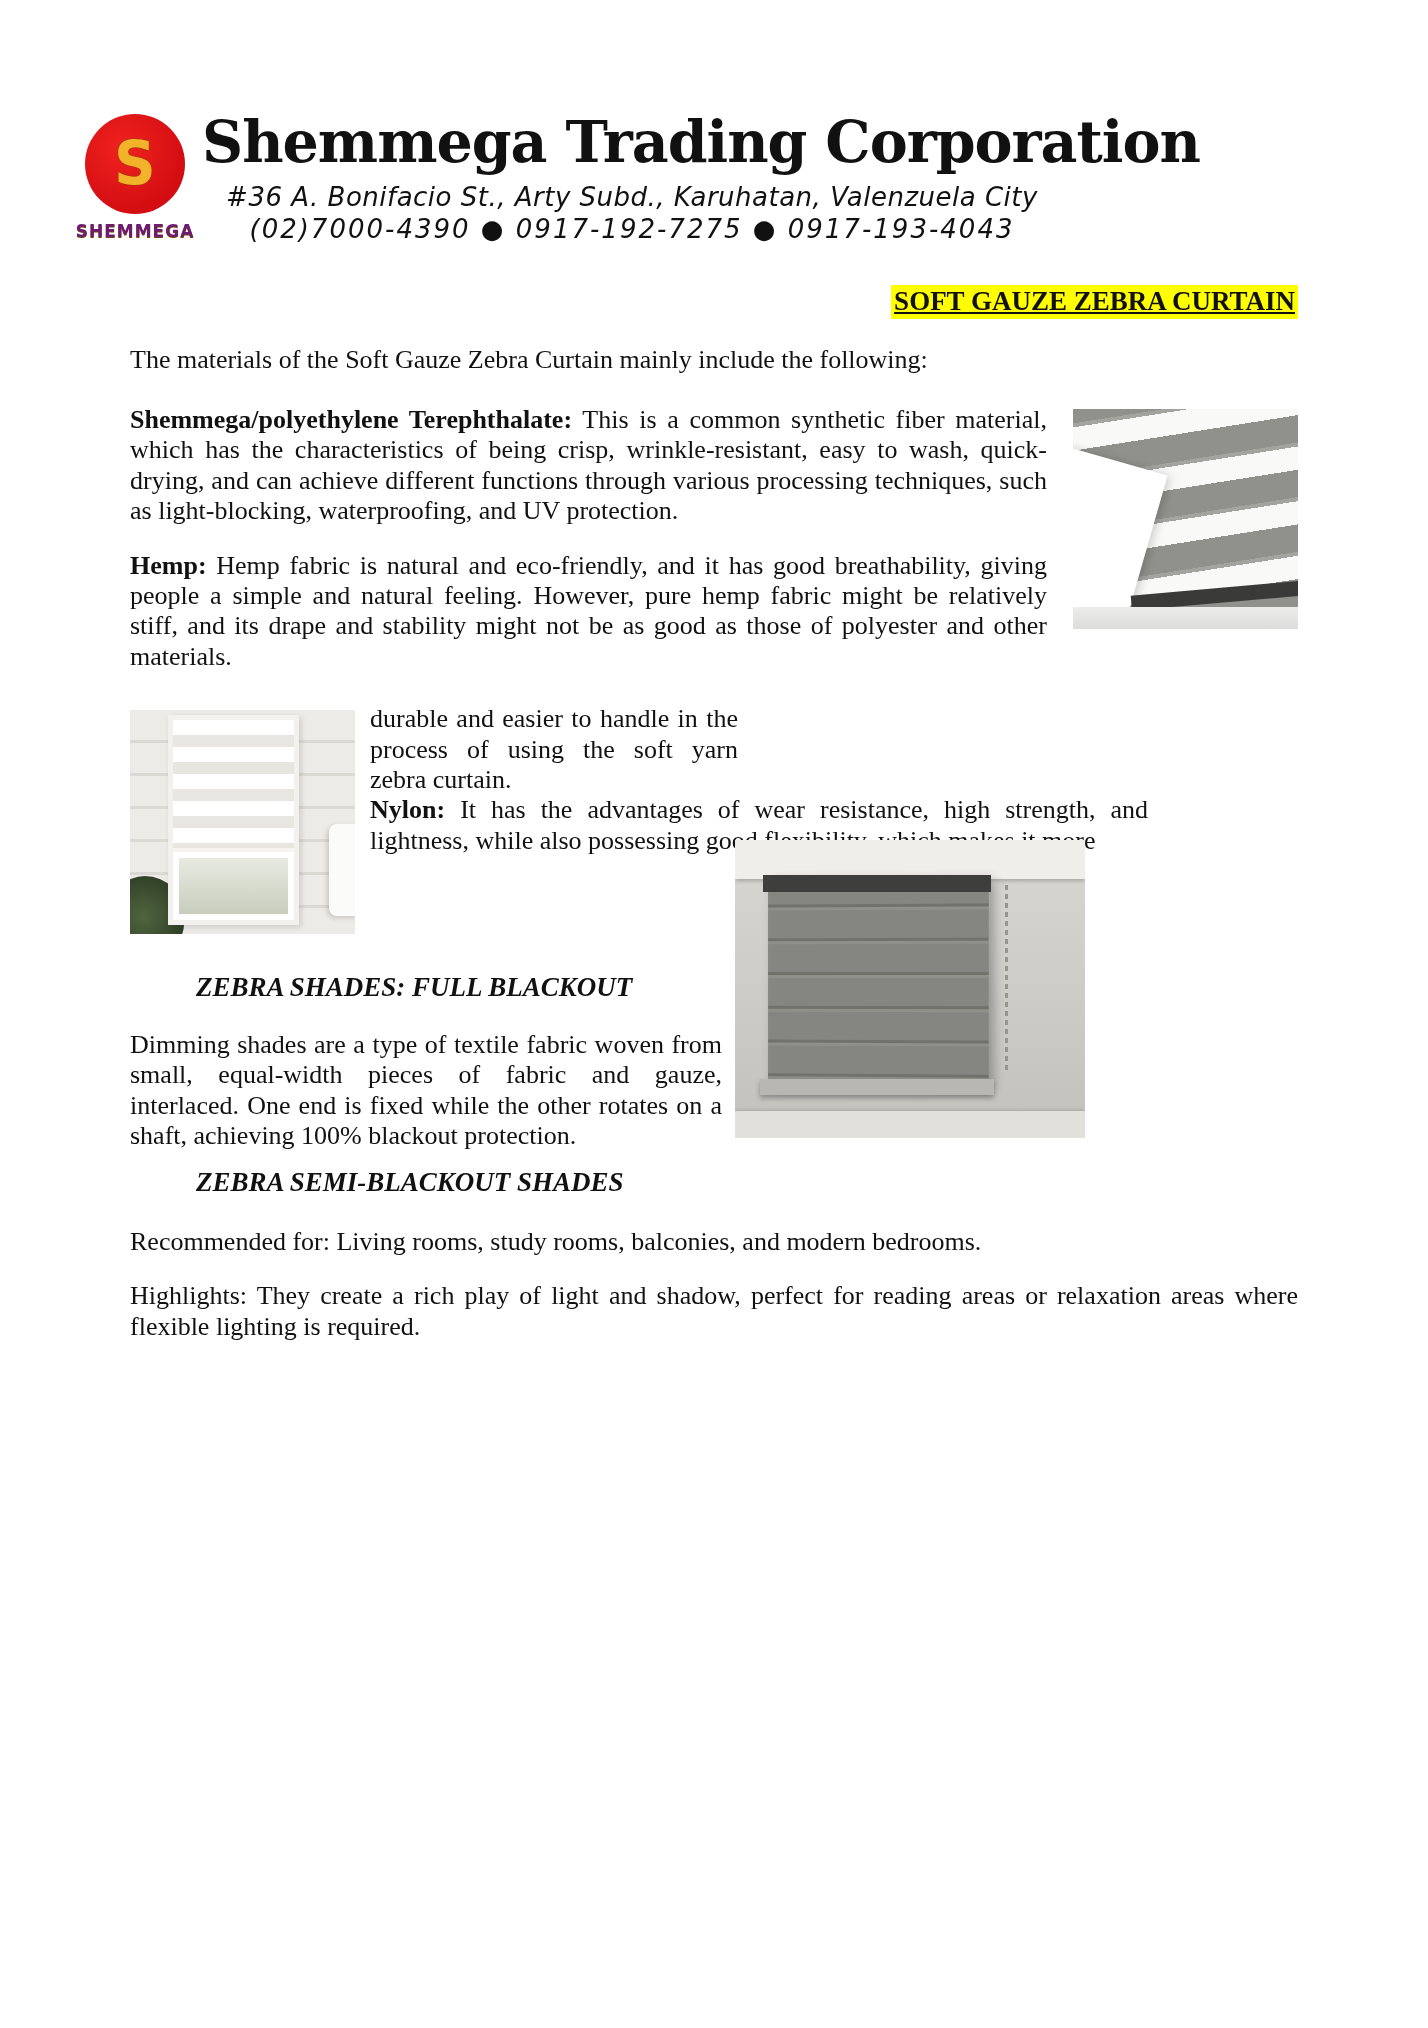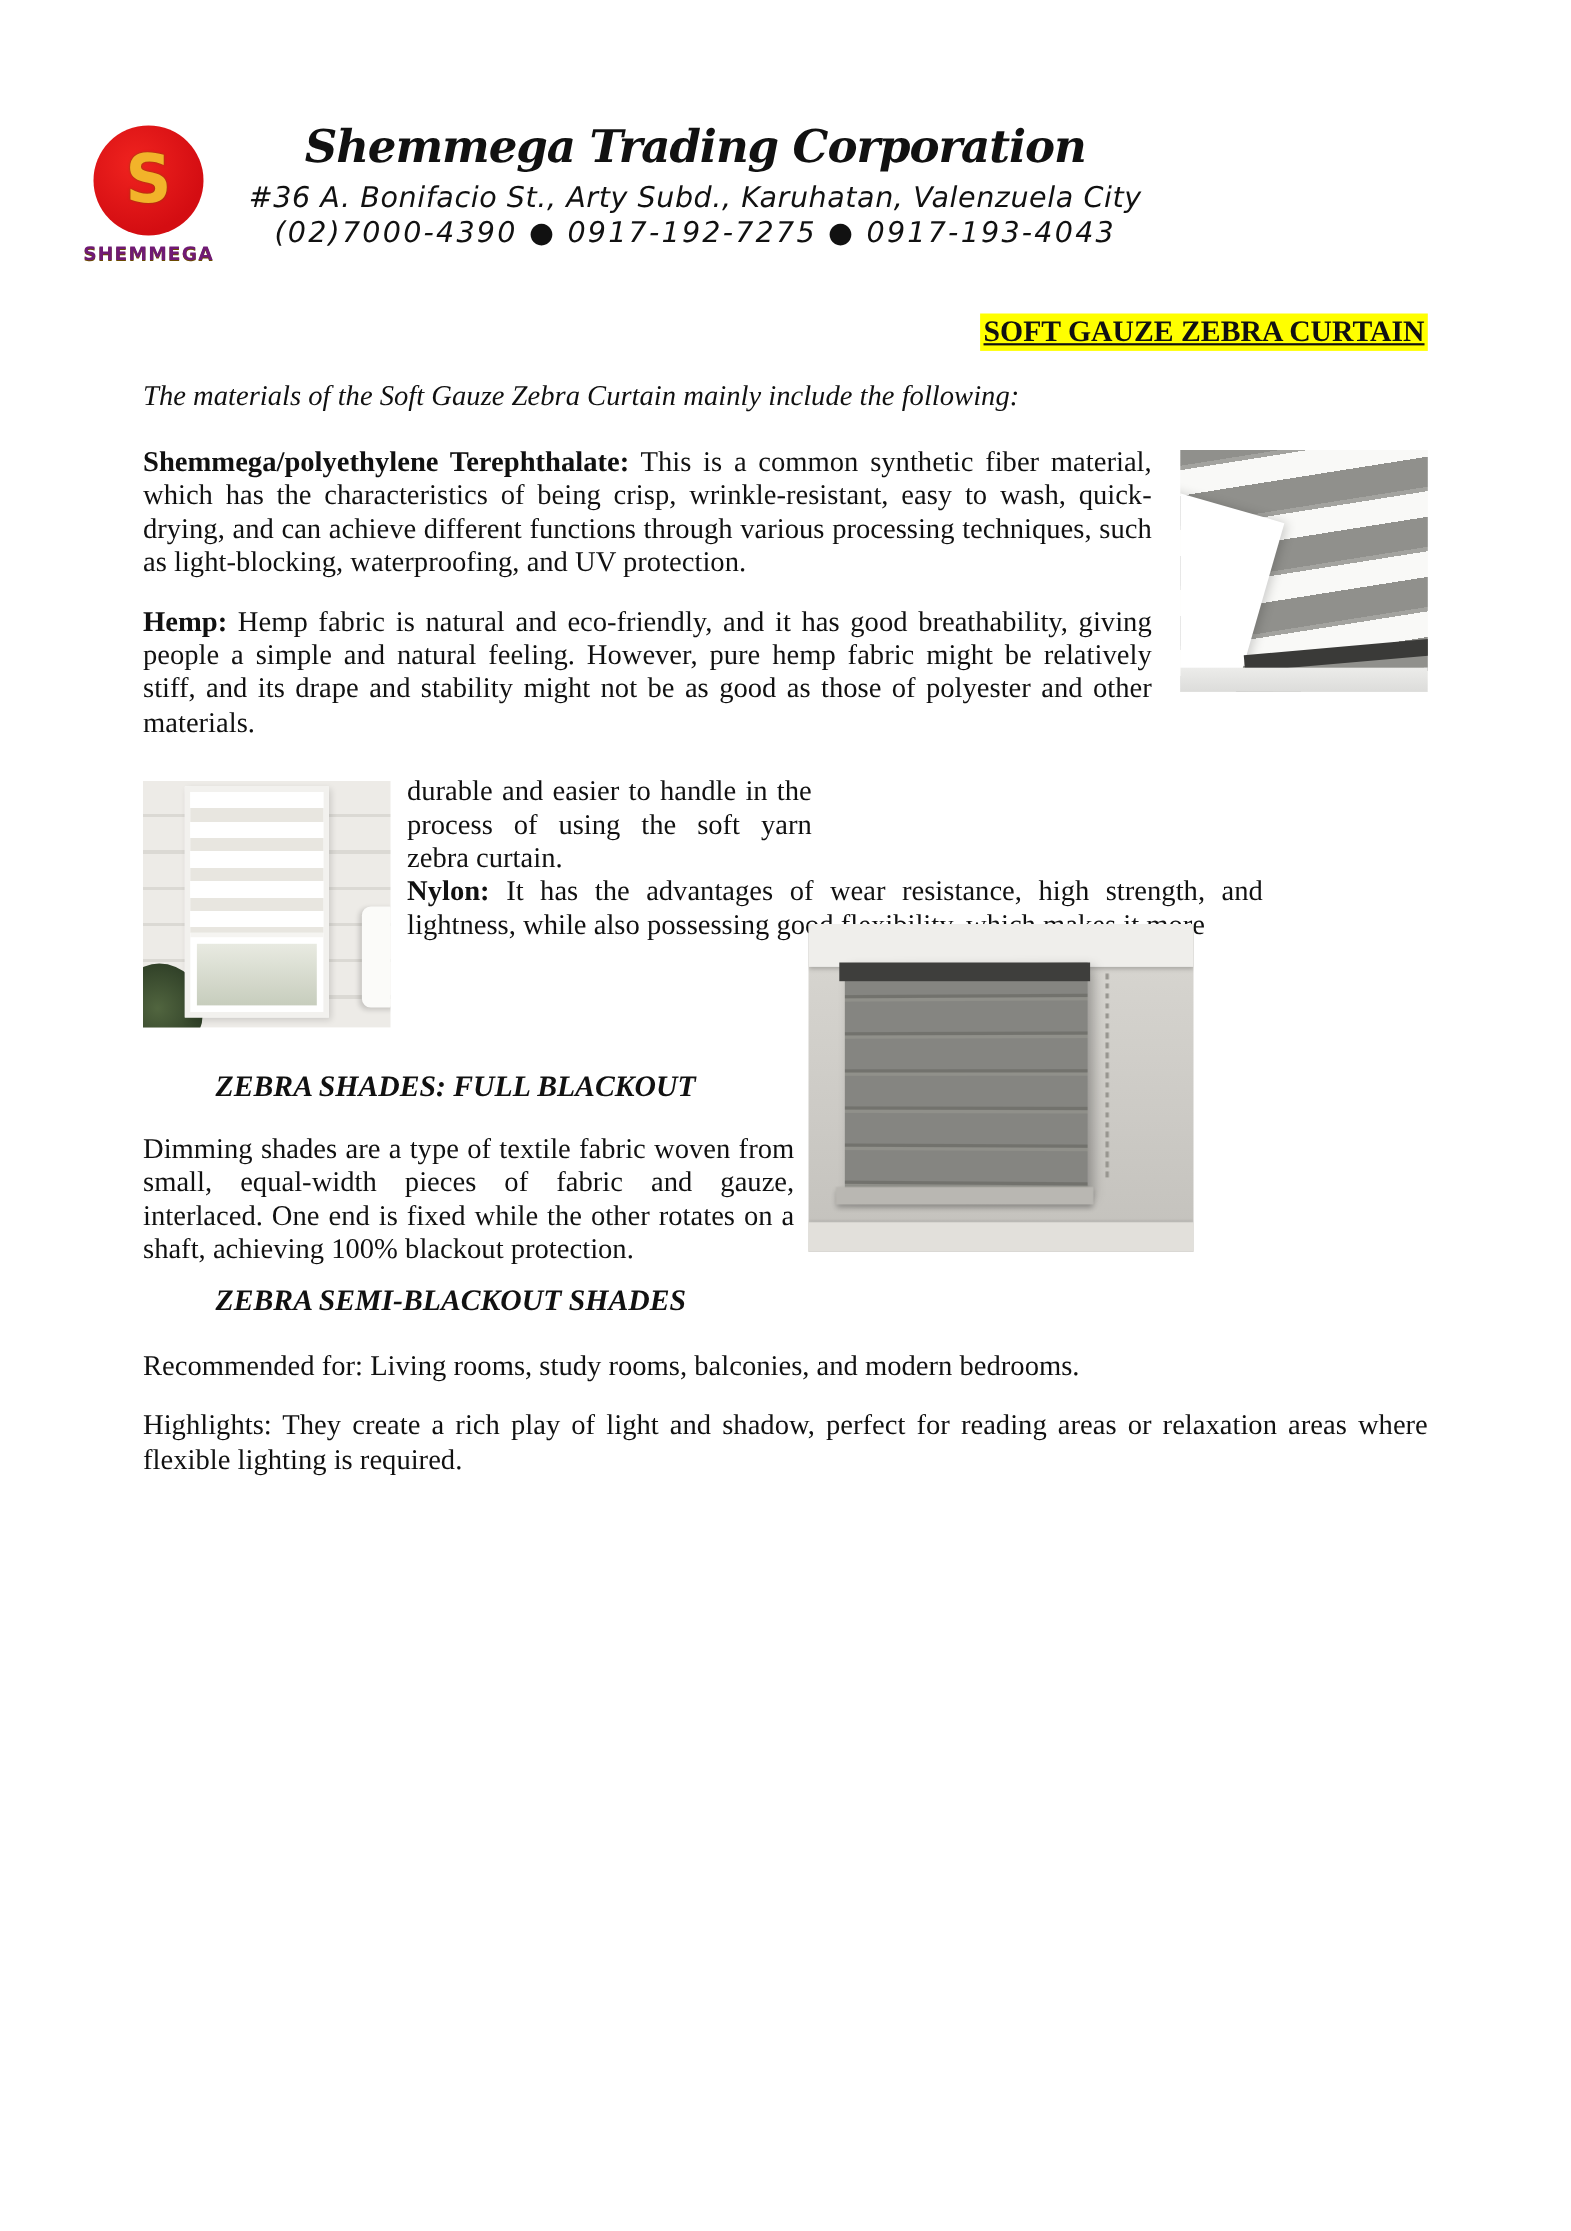--- a/index.html
+++ b/index.html
@@ -35,22 +35,22 @@
   }
   .logo-caption {
     margin-top: 8px;
     font-family: "DejaVu Sans", sans-serif;
     font-weight: bold; font-size: 17px; letter-spacing: 1px;
     color: #701a75; text-shadow: 0 1px 0 #6b4a00;
   }
   .header-text { margin-left: 72px; text-align: center; width: 860px; }
   .company-name {
     font-family: "DejaVu Serif", serif;
-    font-style: italic; font-weight: bold;
-    font-size: 41px; line-height: 1.05;
+    font-weight: bold;
+    font-size: 57px; line-height: 1.05;
     white-space: nowrap;
     letter-spacing: -1px;
   }
   .hand {
     font-family: "DejaVu Sans", sans-serif;
     font-style: italic;
   }
   .address-line { font-size: 26px; margin-top: 10px; letter-spacing: .5px; }
   .phone-line   { font-size: 26px; margin-top: 2px; letter-spacing: 2px; }
 
@@ -60,21 +60,21 @@
     display: inline-block;
     background: #ffff00;
     font-weight: bold;
     font-size: 27px;
     text-decoration: underline;
     padding: 1px 3px;
   }
 
   
   .para { margin: 0; }
-  .intro { margin-top: 26px; font-style: italic; }
+  .intro { margin-top: 26px; }
   .justify { text-align: justify; }
   .lead { font-weight: bold; }
 
   .section-a { margin-top: 30px; }
   .section-a::after { content:""; display:block; clear:both; }
   .para-polyester { margin-bottom: 24px; }
 
   .heading-italic {
     font-weight: bold; font-style: italic; font-size: 27px;
     margin: 0 0 0 66px;

